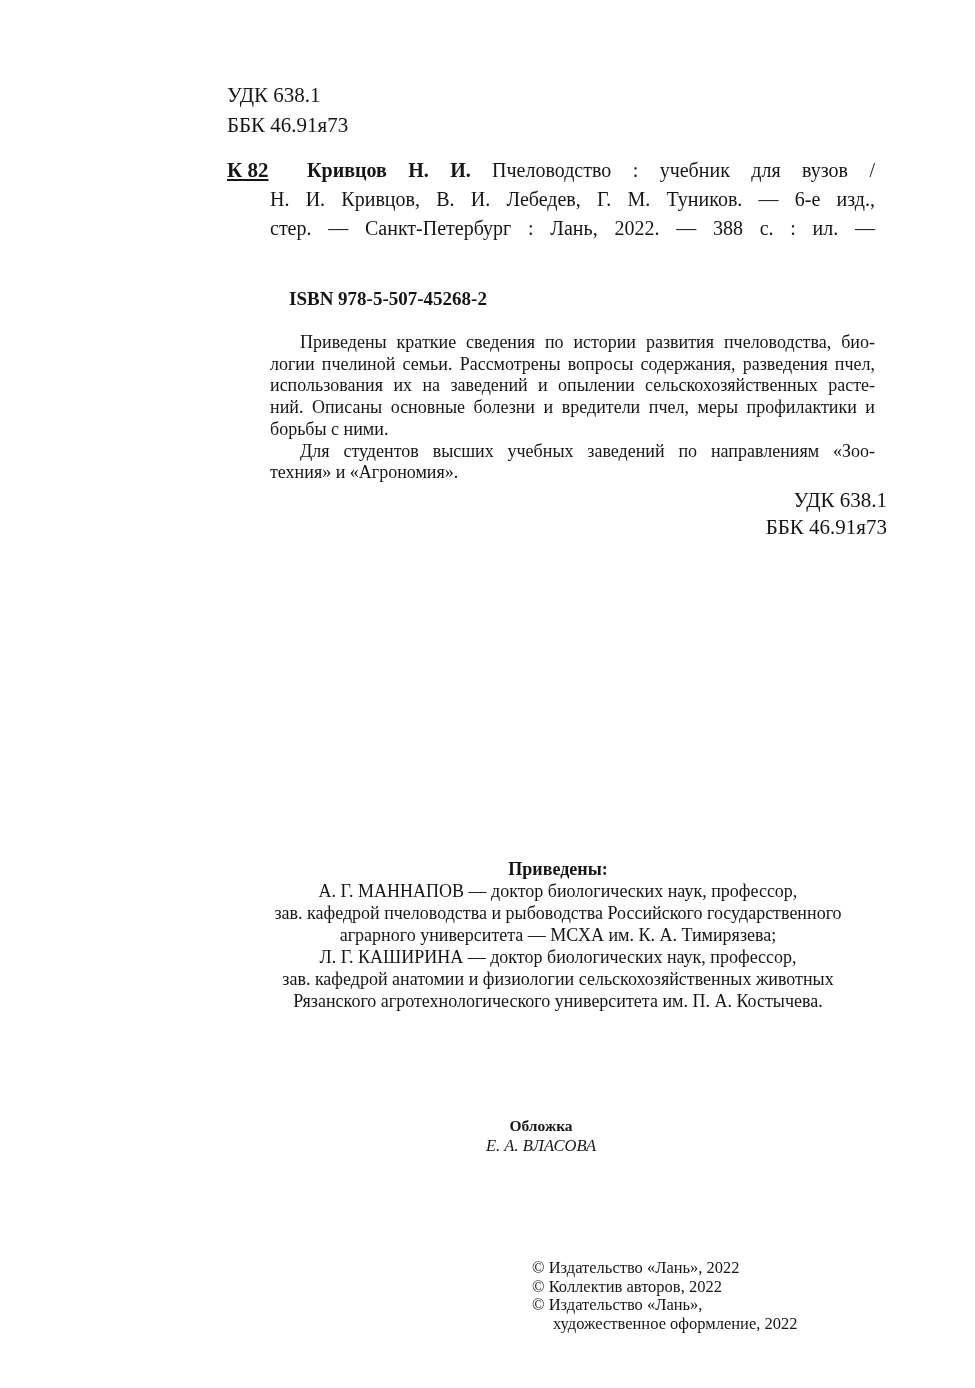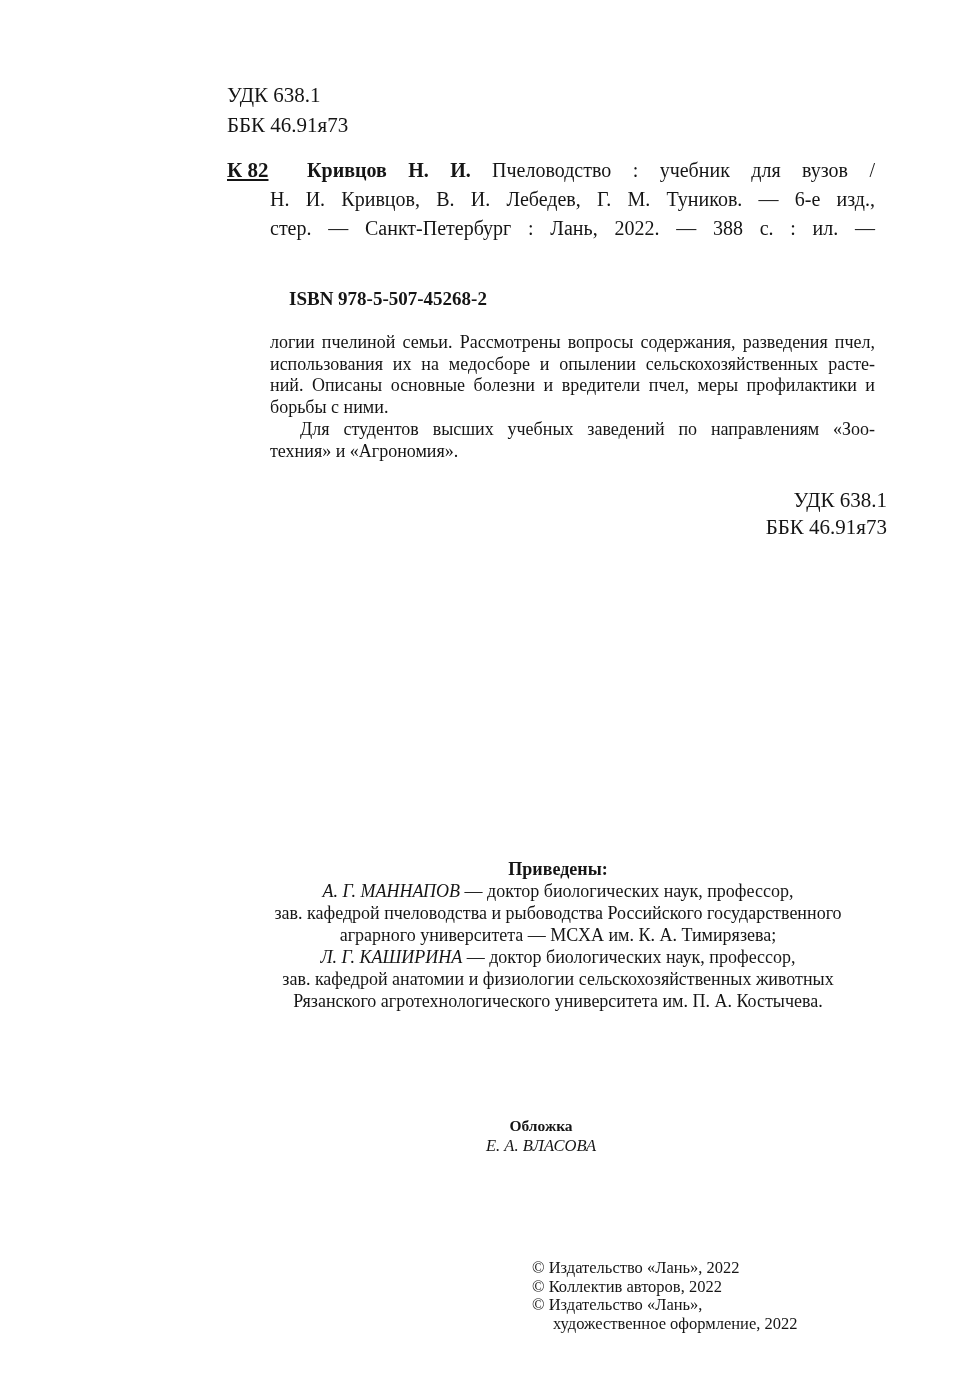--- a/index.html
+++ b/index.html
@@ -8,21 +8,21 @@
     width: 975px;
     height: 1388px;
     background: #ffffff;
     color: #151515;
     font-family: "Liberation Serif", "DejaVu Serif", serif;
     overflow: hidden;
     padding-left: 12px;
   }
   .abs { position: absolute; }
   .b { font-weight: bold; }
-  .i { font-style: italic; }
+  .i { }
   .just { text-align: justify; text-align-last: justify; }
 
   .top-codes   { left: 227px; top: 80px;  font-size: 21px; line-height: 30px; }
   .cat-code    { left: 227px; top: 156px; font-size: 21px; line-height: 29px; font-weight: bold; text-decoration: underline; }
   .biblio      { left: 270px; top: 156px; width: 605px; font-size: 20px; line-height: 29px; }
   .biblio .indent { text-indent: 37px; }
   .isbn-line   { left: 270px; top: 284px; font-size: 19px; line-height: 29px; font-weight: bold; margin-left: 19px; }
   .abstract    { left: 270px; top: 332px; width: 605px; font-size: 18px; line-height: 21.7px; }
   .abstract .indent { text-indent: 30px; }
   .right-codes { right: 100px; top: 487px; font-size: 21px; line-height: 27px; text-align: right; }
@@ -47,22 +47,23 @@
 
   <div class="abs biblio">
     <div class="just indent"><span class="b">Кривцов Н. И.</span><span> Пчеловодство : учебник для вузов /</span></div>
     <div class="just">Н. И. Кривцов, В. И. Лебедев, Г. М. Туников. — 6-е изд.,</div>
     <div class="just">стер. — Санкт-Петербург : Лань, 2022. — 388 с. : ил. —</div>
   </div>
 
   <div class="abs isbn-line">ISBN 978-5-507-45268-2</div>
 
   <div class="abs abstract">
+    <div class="just indent">Приведены краткие сведения по истории развития пчеловодства, био-</div>
     <div class="just">логии пчелиной семьи. Рассмотрены вопросы содержания, разведения пчел,</div>
-    <div class="just">использования их на медосборе и опылении сельскохозяйственных расте-</div>
+    <div class="just">использования их на заведений и опылении сельскохозяйственных расте-</div>
     <div class="just">ний. Описаны основные болезни и вредители пчел, меры профилактики и</div>
     <div>борьбы с ними.</div>
     <div class="just indent">Для студентов высших учебных заведений по направлениям «Зоо-</div>
     <div>техния» и «Агрономия».</div>
   </div>
 
   <div class="abs right-codes">
     <div>УДК 638.1</div>
     <div>ББК 46.91я73</div>
   </div>

